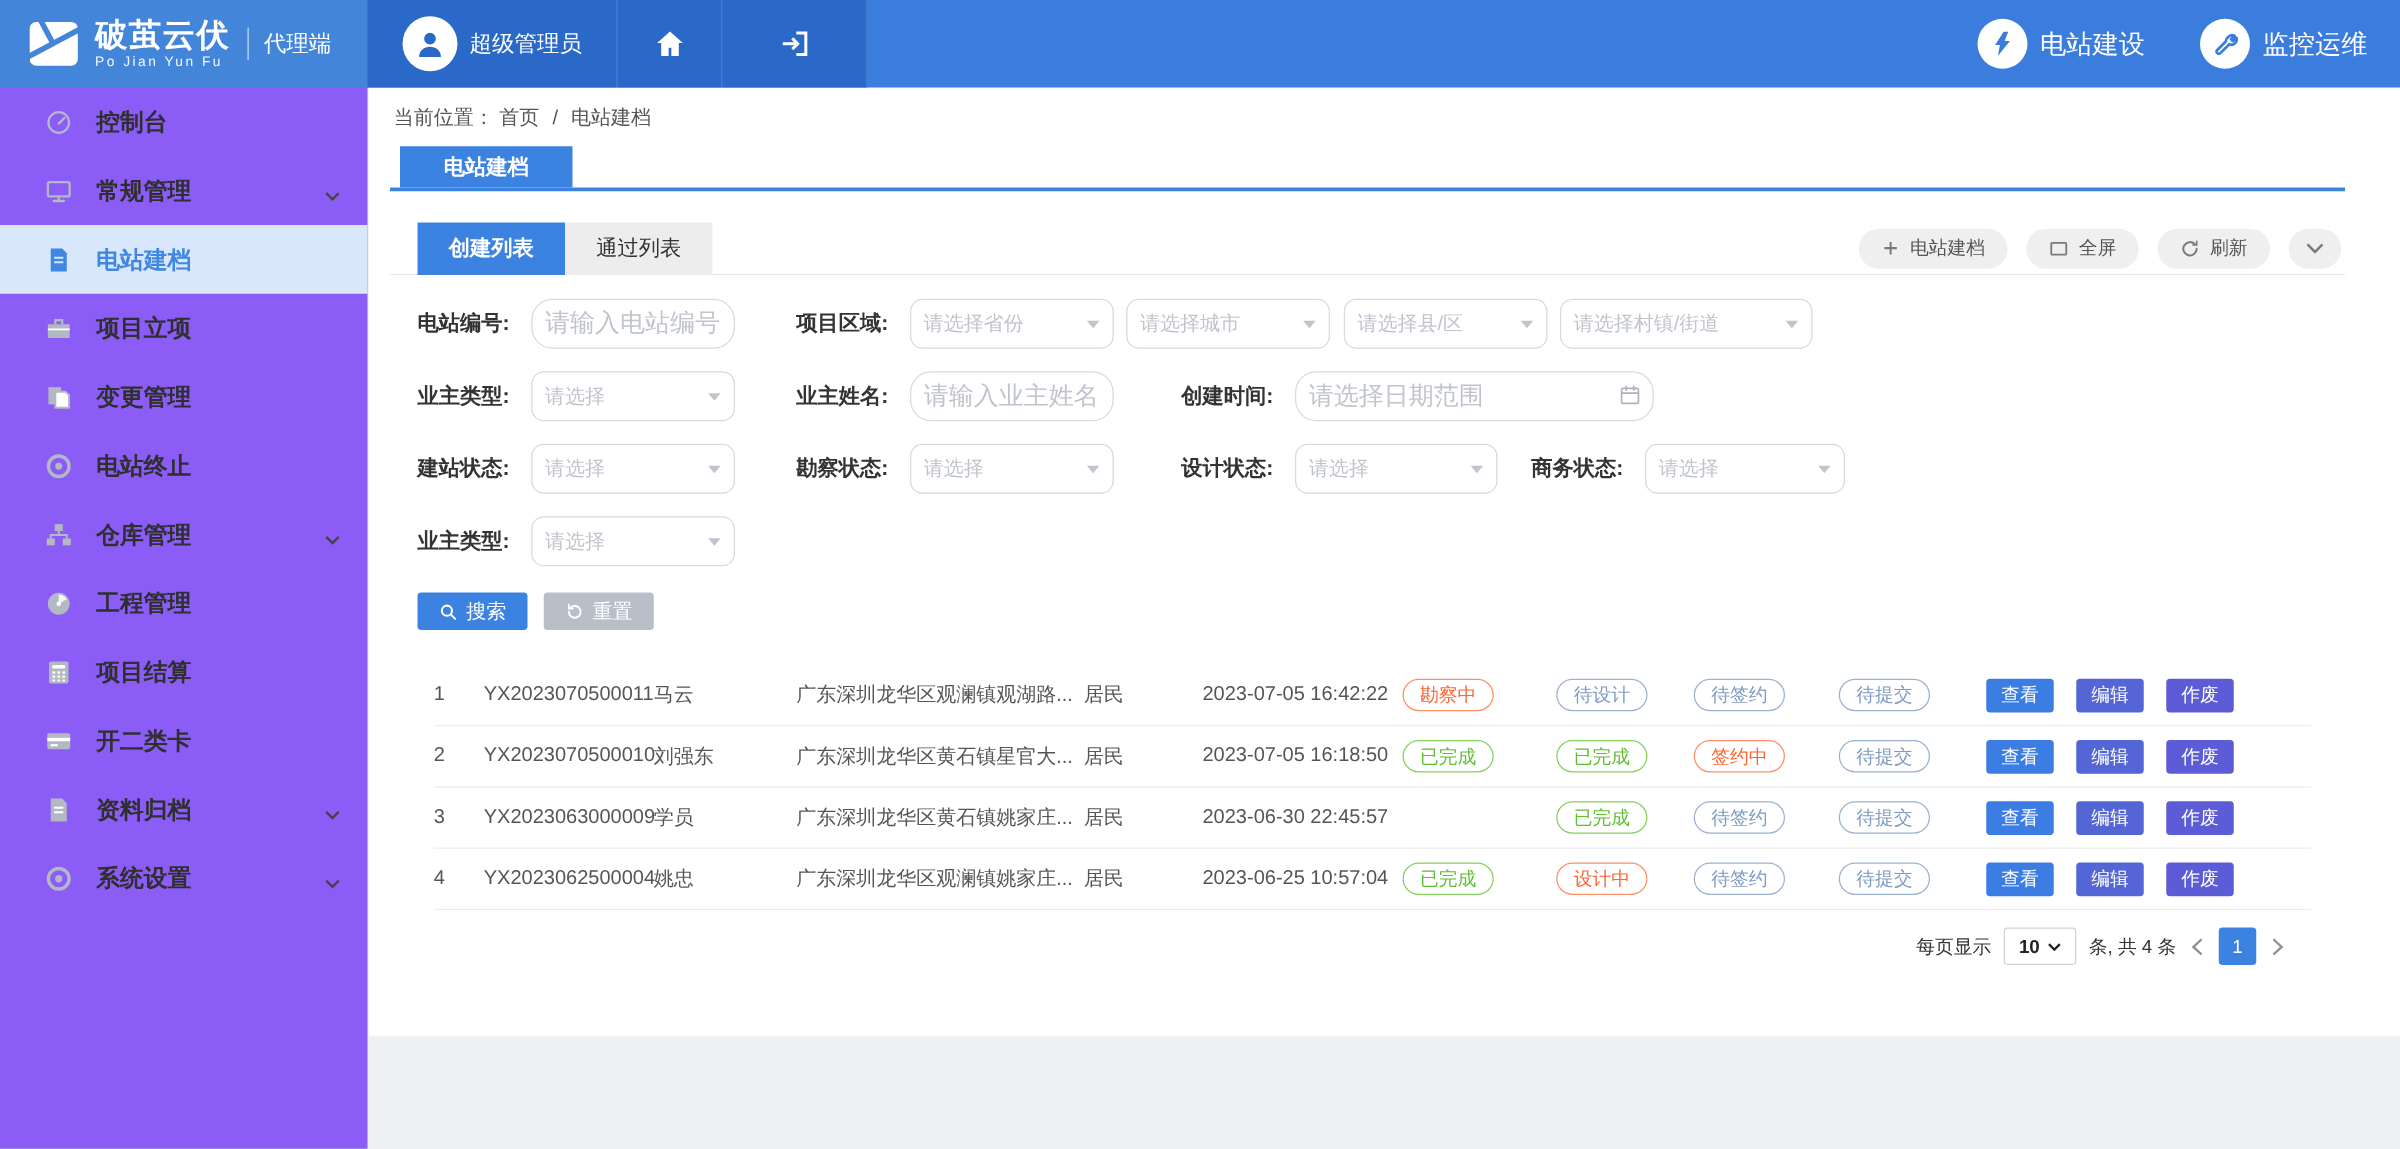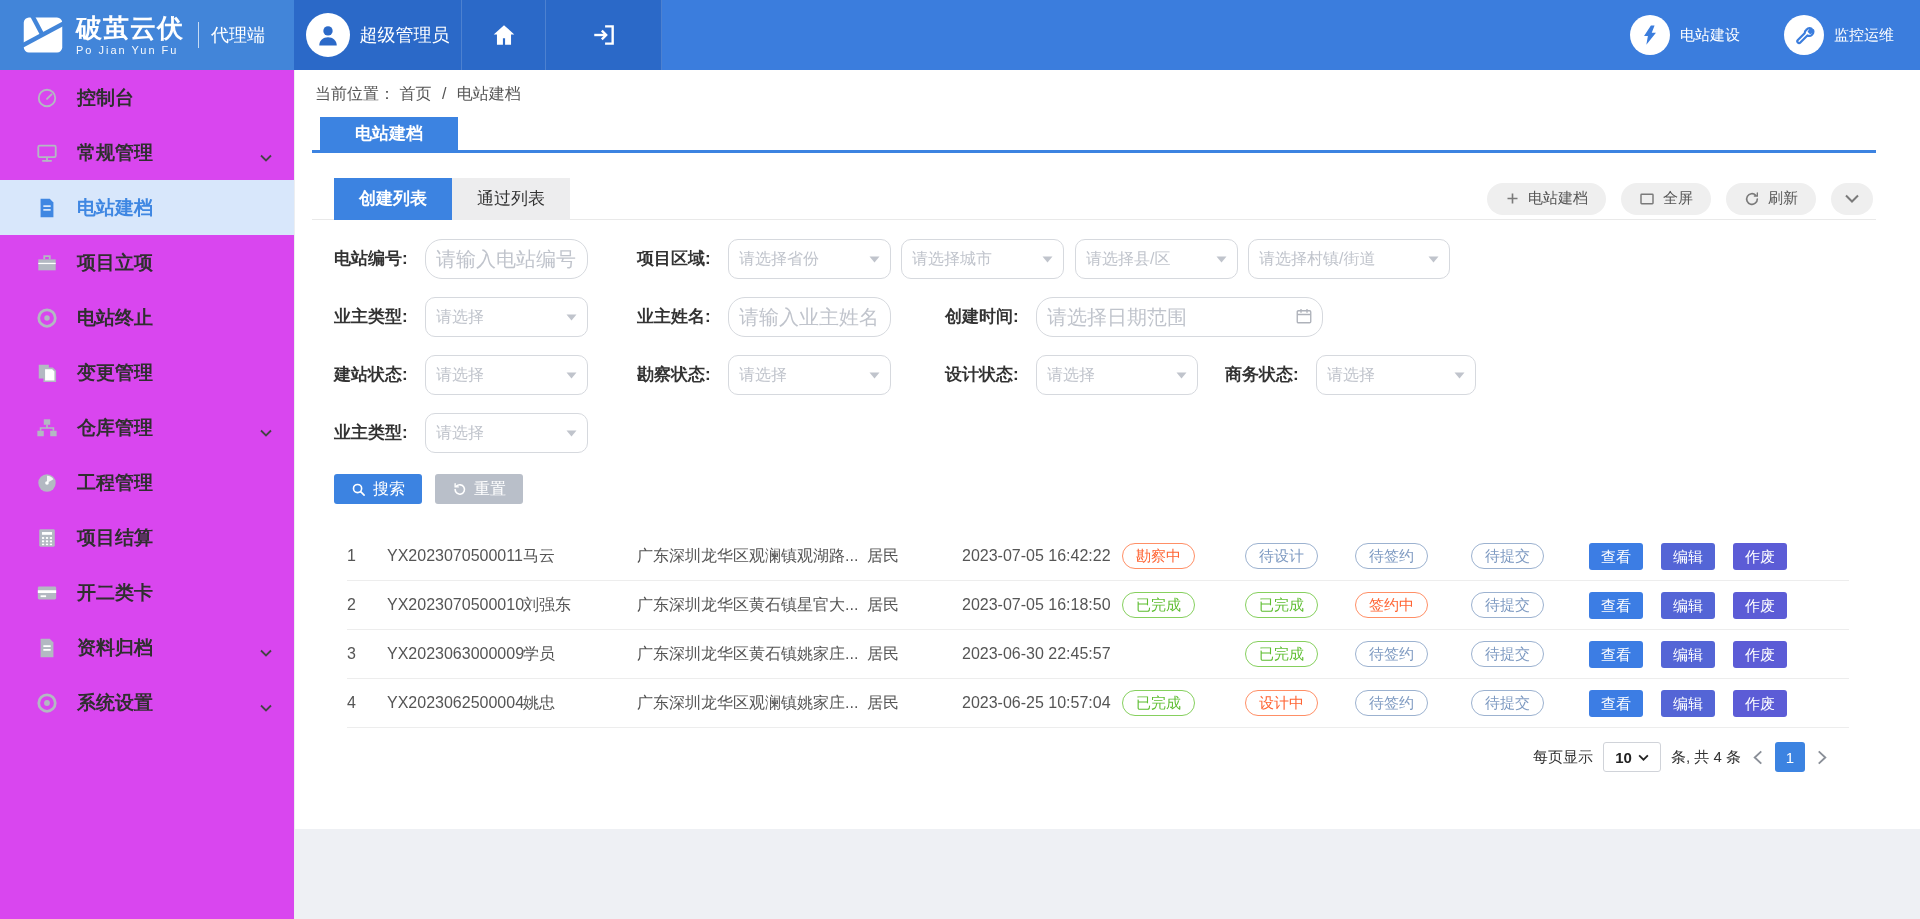--- a/index.html
+++ b/index.html
@@ -11,35 +11,35 @@
     background:#3b7ddd; display:flex; align-items:stretch; z-index:20; }
   .logo-sec { width:294px; background:#4285d9; display:flex; align-items:center; padding-left:22px; }
   .logo-mark { width:42px; height:42px; flex:0 0 42px; }
   .logo-texts { margin-left:12px; color:#fff; line-height:1; }
   .logo-title { font-size:26px; font-weight:bold; letter-spacing:1px; }
   .logo-sub { font-size:11px; margin-top:4px; letter-spacing:2px; opacity:.95; }
   .portal { margin-left:14px; padding-left:12px; border-left:1px solid rgba(255,255,255,.7);
     color:#fff; font-size:18px; height:26px; line-height:26px; }
   .hsec { background:#2b69c8; display:flex; align-items:center; justify-content:center;
     border-right:1px solid rgba(255,255,255,.16); }
-  .hsec.user { width:168px; gap:10px; }
+  .hsec.user { width:200px; gap:10px; }
   .hsec.sq-a { width:84px; }
   .hsec.sq-b { width:116px; }
   .avatar { width:44px; height:44px; border-radius:50%; background:#fff;
     display:flex; align-items:center; justify-content:center; }
   .uname { color:#fff; font-size:18px; }
   .hspacer { flex:1; }
-  .hnav { display:flex; align-items:center; gap:10px; color:#fff; font-size:15px; margin-right:44px; cursor:pointer; }
+  .hnav { display:flex; align-items:center; gap:10px; color:#fff; font-size:21px; margin-right:44px; cursor:pointer; }
   .hnav:last-child { margin-right:26px; }
   .wcircle { width:40px; height:40px; border-radius:50%; background:#fff;
     display:flex; align-items:center; justify-content:center; }
 
   
-  .sidebar { position:absolute; left:0; top:70px; width:294px; bottom:0; background:#d946ef;
-    box-shadow:1px 0 0 #eceef1; z-index:10; }
+  .sidebar { position:absolute; left:0; top:60px; width:294px; bottom:0; background:#8b5cf6;
+    box-shadow:1px 0 0 #eceef1; z-index:10; padding-top:10px; }
   .side-item { position:relative; height:55px; display:flex; align-items:center;
     padding-left:36px; cursor:pointer; color:#2f2f2f; }
   .side-item .s-icon { width:24px; height:24px; color:#b3b9c2; display:flex; align-items:center; }
   .side-item .s-label { margin-left:17px; font-size:19px; font-weight:bold; }
   .side-item.active { background:#d8e7fb; color:#3f87e2; }
   .side-item.active .s-icon { color:#3f87e2; }
   .s-chev { position:absolute; right:22px; top:50%; margin-top:-5px; color:#444; }
 
   
   .main { position:absolute; left:294px; top:70px; right:0; bottom:0; background:#eef0f4; }
@@ -222,36 +222,36 @@
         <path d="M2.5 8 h19 v12 h-19 z" fill="currentColor"></path>
         <path d="M9 8 V4.5 h6 V8" fill="none" stroke="currentColor" stroke-width="2"></path>
         <path d="M2.5 12.5 h19" stroke="#ffffff" stroke-width="1.4"></path>
       </svg>
     </span>
     <span class="s-label">项目立项</span>
   </div>
 
   <div class="side-item">
     <span class="s-icon">
+      <svg width="22" height="22" viewBox="0 0 24 24">
+        <rect x="3" y="3" width="11" height="15" fill="currentColor"></rect>
+        <path d="M9 7 h9 l3 3 v11 H9 z" fill="#ffffff" stroke="currentColor" stroke-width="1.8"></path>
+      </svg>
+    </span>
+    <span class="s-label">变更管理</span>
+  </div>
+
+  <div class="side-item">
+    <span class="s-icon">
       <svg width="22" height="22" viewBox="0 0 24 24" fill="none">
         <circle cx="12" cy="12" r="9" stroke="currentColor" stroke-width="3"></circle>
         <circle cx="12" cy="12" r="3" fill="currentColor"></circle>
       </svg>
     </span>
     <span class="s-label">电站终止</span>
-  </div>
-
-  <div class="side-item">
-    <span class="s-icon">
-      <svg width="22" height="22" viewBox="0 0 24 24">
-        <rect x="3" y="3" width="11" height="15" fill="currentColor"></rect>
-        <path d="M9 7 h9 l3 3 v11 H9 z" fill="#ffffff" stroke="currentColor" stroke-width="1.8"></path>
-      </svg>
-    </span>
-    <span class="s-label">变更管理</span>
   </div>
 
   <div class="side-item">
     <span class="s-icon">
       <svg width="22" height="22" viewBox="0 0 24 24">
         <rect x="8.5" y="2.5" width="7" height="6" fill="currentColor"></rect>
         <rect x="1.5" y="15" width="7" height="6" fill="currentColor"></rect>
         <rect x="15.5" y="15" width="7" height="6" fill="currentColor"></rect>
         <path d="M12 8.5 v3.5 M5 15 v-3 h14 v3" fill="none" stroke="currentColor" stroke-width="1.8"></path>
       </svg>

